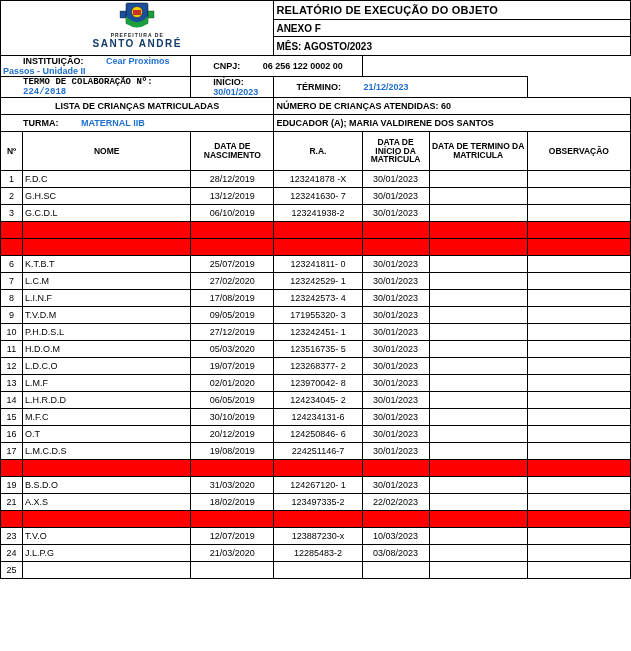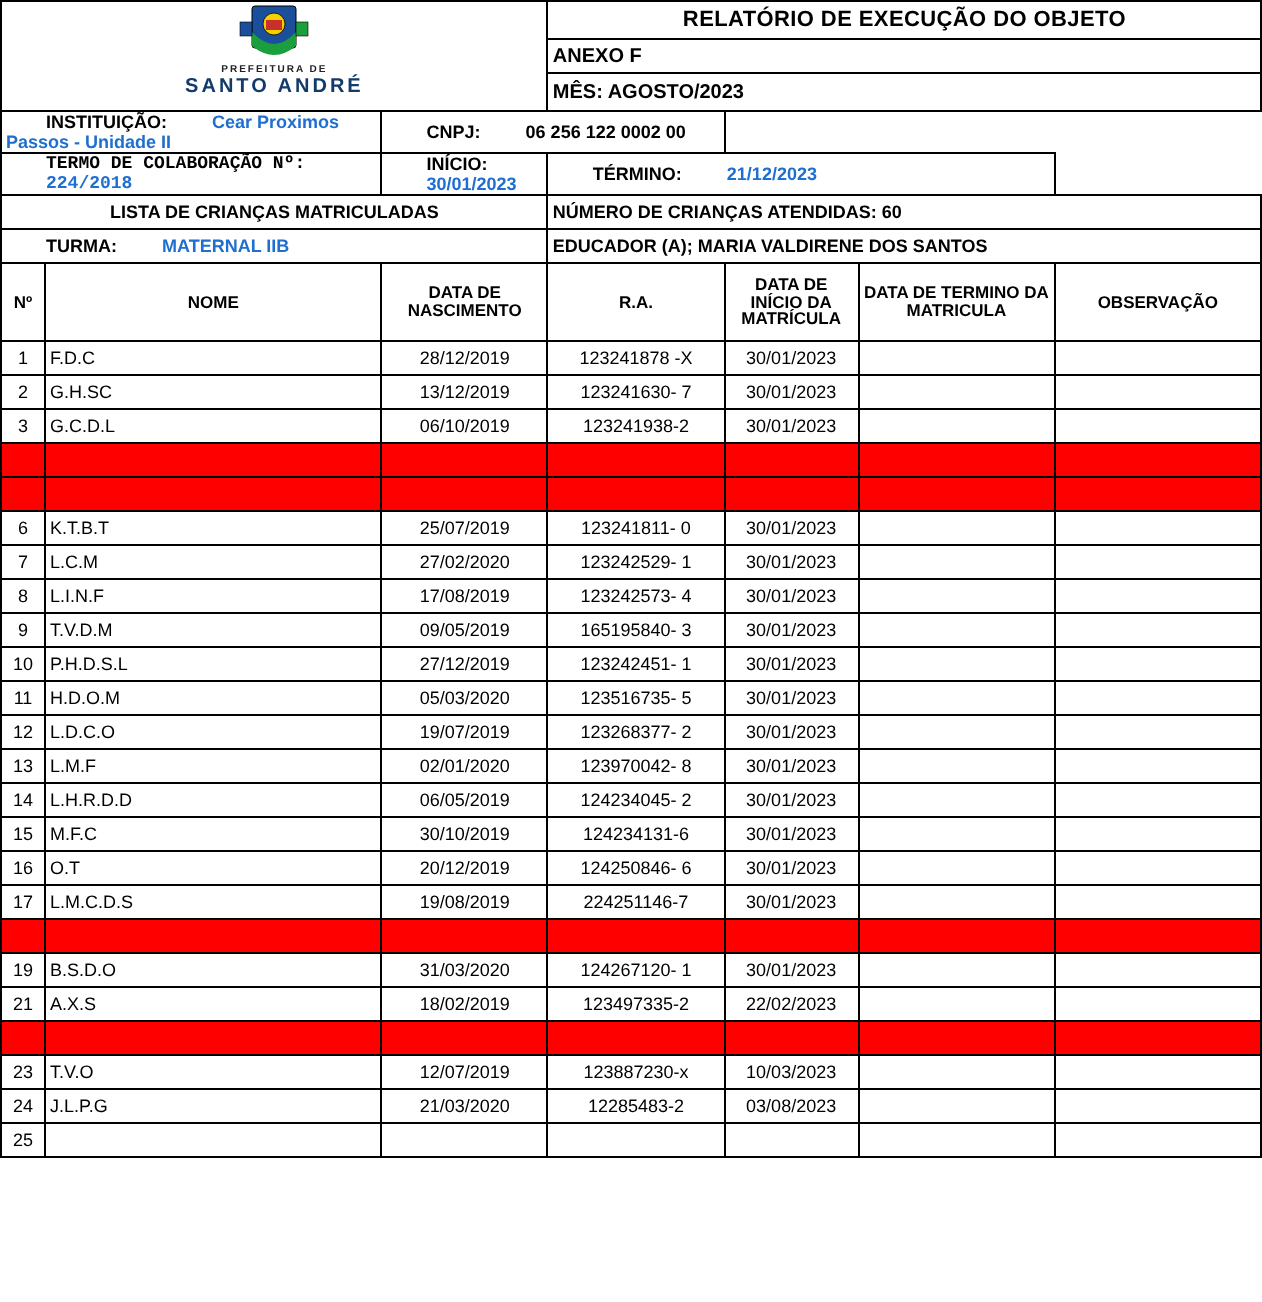--- a/index.html
+++ b/index.html
@@ -13,21 +13,21 @@
   }
   .sheet{position:relative;width:631px;height:651px;}
   table{border-collapse:collapse;table-layout:fixed;width:631px;}
   td{border:1px solid #000000;padding:0 2px;vertical-align:middle;height:16px;}
   .noborder{border:none;}
   .c{text-align:center;}
   .l{text-align:left;}
   .b{font-weight:bold;margin-left:20px;}
   .blue{color:#1f6fd0;}
   .red-row td{background:#ff0000;color:#ff0000;}
-  .title{font-size:11px;font-weight:bold;text-align:center;letter-spacing:0.2px;}
+  .title{font-size:11px;font-weight:bold;letter-spacing:0.2px;}
   .sub{font-size:10px;font-weight:bold;text-align:left;}
   .hdr{font-size:8.5px;font-weight:bold;text-align:center;line-height:1.05;}
   .logo-wrap{position:relative;width:100%;height:100%;}
   .crest{
     display:block;margin:1px auto 0 auto;
     width:42px;height:30px;
   }
   .crest-txt{font-size:5px;text-align:center;letter-spacing:1px;font-weight:bold;color:#222;}
   .crest-main{font-size:10px;text-align:center;font-weight:bold;letter-spacing:1.5px;color:#123a6b;}
   .rowlabel{text-align:center;}
@@ -194,21 +194,21 @@
           <td class="c">17/08/2019</td>
           <td class="c">123242573- 4</td>
           <td class="c">30/01/2023</td>
           <td class="c"></td>
           <td class="c"></td>
         </tr>
         <tr>
           <td class="c rowlabel">9</td>
           <td class="l">T.V.D.M</td>
           <td class="c">09/05/2019</td>
-          <td class="c">165195840-  3</td>
+          <td class="c">171955320-  3</td>
           <td class="c">30/01/2023</td>
           <td class="c"></td>
           <td class="c"></td>
         </tr>
         <tr>
           <td class="c rowlabel">10</td>
           <td class="l">P.H.D.S.L</td>
           <td class="c">27/12/2019</td>
           <td class="c">123242451- 1</td>
           <td class="c">30/01/2023</td>

